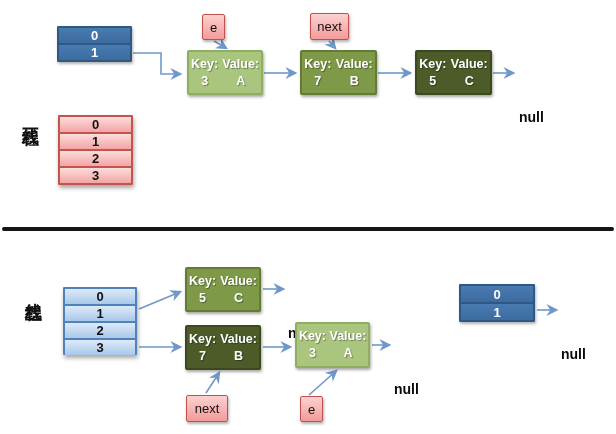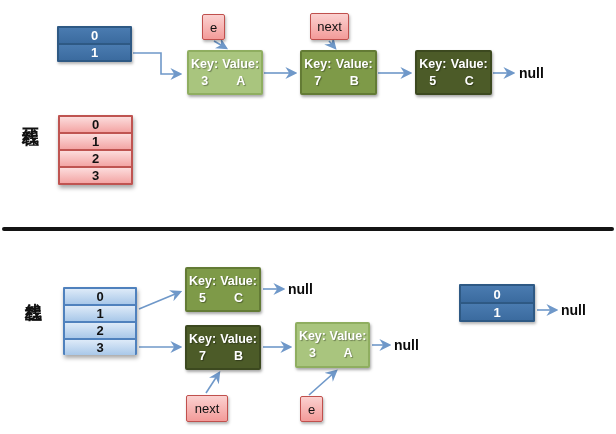--- a/index.html
+++ b/index.html
@@ -55,21 +55,21 @@
   
   .tag{
     background:linear-gradient(180deg,#fbd1d0 0%,#f39b99 100%);
     border:1px solid #c0504d;border-radius:2px;
     box-shadow:1px 2px 3px rgba(0,0,0,.3);
     display:flex;align-items:center;justify-content:center;
     font-size:13px;color:#111;box-sizing:border-box;
   }
 
   
-  .null-label{font-weight:bold;font-size:14px;color:#0a0a0a;}
+  .null-label{font-weight:bold;font-size:14px;color:#0a0a0a;margin-top:44px;}
   .thread-label{
     writing-mode:vertical-rl;text-orientation:upright;
     font-family:"Liberation Serif","DejaVu Serif",serif;
     font-weight:bold;font-size:17px;color:#111;letter-spacing:3px;line-height:22px;
   }
   .divider{background:#141414;border-radius:2px;}
   #arrows{position:absolute;left:0;top:0;pointer-events:none;}
 </style>
 </head>
 <body>

